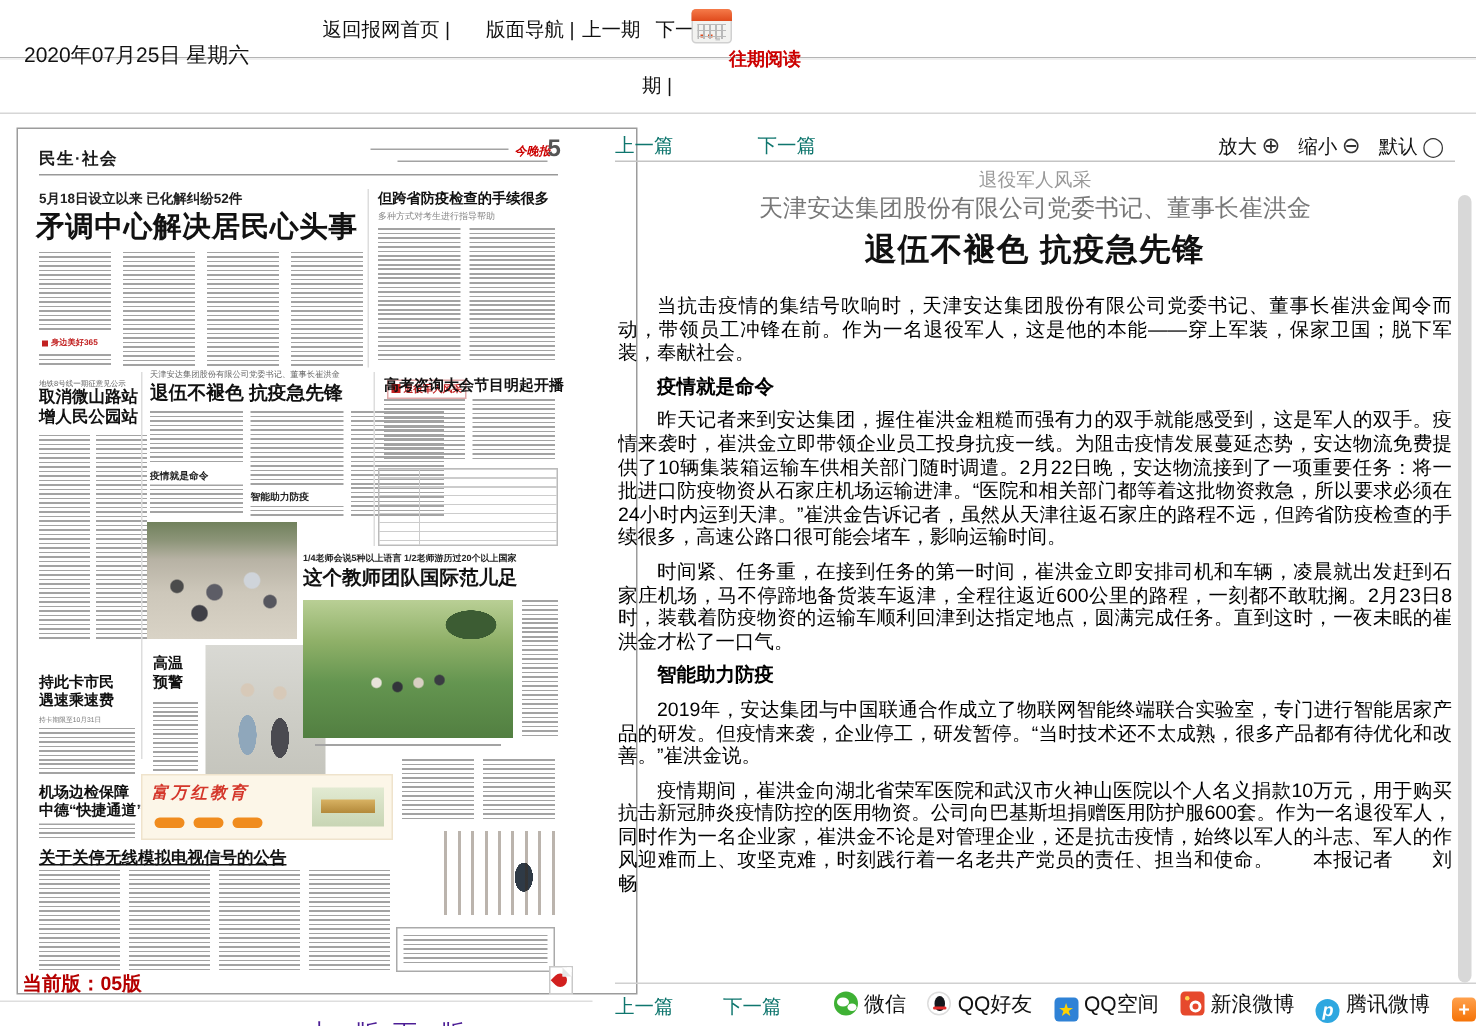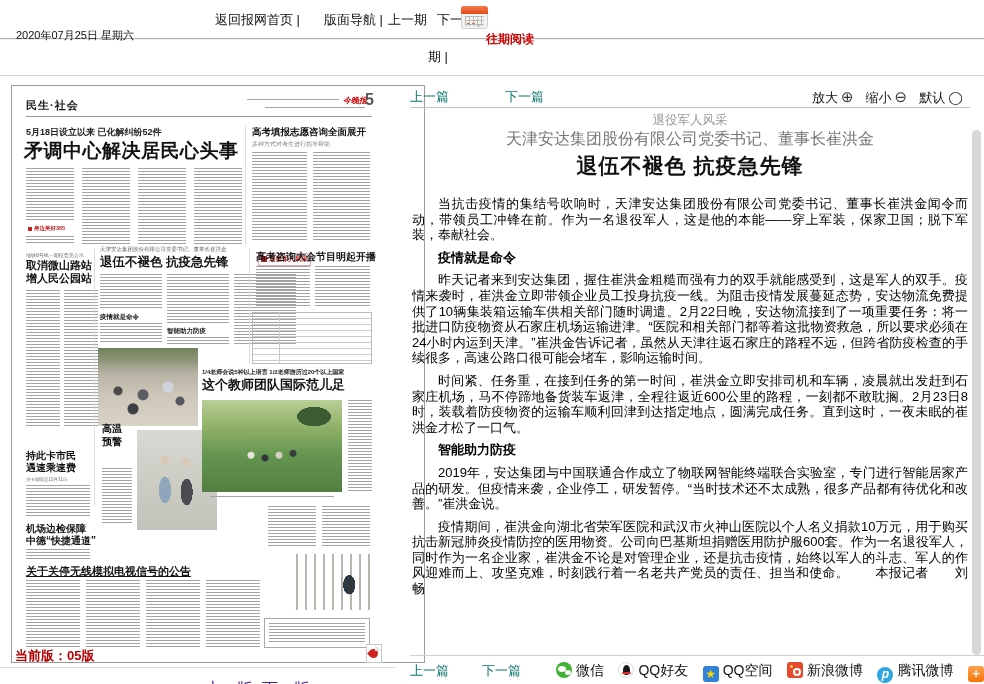--- a/index.html
+++ b/index.html
@@ -2,21 +2,21 @@
 <html><head>
 <meta charset="utf-8">
 <style>
   html,body{margin:0;padding:0;background:#fff;}
   .stage{position:relative;width:984px;height:684px;background:#fff;overflow:hidden;
          font-family:"Liberation Sans","DejaVu Sans",sans-serif;color:#000;}
   .abs{position:absolute;}
   .hline{position:absolute;height:1px;background:#c9c9c9;}
   .groove{position:absolute;height:2px;background:linear-gradient(#b4b4b4 0,#b4b4b4 1px,#f0f0f0 1px,#f0f0f0 2px);}
   .navlink{font-size:13px;color:#111;cursor:pointer;white-space:nowrap;}
-  .date{font-size:11px;color:#111;}
+  .date{font-size:14px;color:#111;}
   .past{font-size:12px;font-weight:bold;color:#cc0000;}
   
   .cal{width:27px;height:23px;border-radius:3px;background:#f2f2f0;border:1px solid #d0d0d0;box-sizing:border-box;position:absolute;}
   .cal::before{content:"";position:absolute;left:-1px;top:-1px;right:-1px;height:8px;border-radius:3px 3px 0 0;background:linear-gradient(#f57b4a,#e04a1c);}
   .cal::after{content:"";position:absolute;left:3px;top:9px;width:19px;height:10px;
       background-image:repeating-linear-gradient(90deg,#b9b9b9 0 1px,transparent 1px 4px),repeating-linear-gradient(#b9b9b9 0 1px,transparent 1px 4px);}
   .caldot{position:absolute;left:5px;top:16px;width:3px;height:2px;background:#e04a1c;box-shadow:5px 0 #e04a1c,10px 2px #c9c9c9;}
   
   .thumb{position:absolute;left:11px;top:85px;width:414px;height:578px;border:1px solid #9c9c9c;background:#fff;box-sizing:border-box;cursor:pointer;}
   .tl{position:absolute;background:repeating-linear-gradient(to bottom,#a3a3a3 0,#a3a3a3 1px,transparent 1px,transparent 3px);}
@@ -129,21 +129,21 @@
     <span class="abs np-k" style="left:14px;top:40px;font-size:9px;">5月18日设立以来 已化解纠纷52件</span>
     <span class="abs np-h" style="left:12px;top:52px;font-size:19px;letter-spacing:0.5px;">矛调中心解决居民心头事</span>
     <div class="tl" style="left:14px;top:82px;width:48px;height:54px;"></div>
     <span class="abs np-red" style="left:16px;top:139px;font-size:5.5px;"><i class="redsq" style="width:4px;height:4px;"></i><span>身边美好365</span></span>
     <div class="tl" style="left:14px;top:150px;width:48px;height:9px;"></div>
     <div class="tl" style="left:70px;top:82px;width:48px;height:77px;"></div>
     <div class="tl" style="left:126px;top:82px;width:48px;height:77px;"></div>
     <div class="tl" style="left:182px;top:82px;width:48px;height:77px;"></div>
 
     <div class="vline" style="left:233px;top:40px;height:119px;"></div>
-    <span class="abs np-h" style="left:240px;top:40px;font-size:9.5px;">高考填报志愿咨询全面展开</span>
+    <span class="abs np-h" style="left:240px;top:40px;font-size:9.5px;">但跨省防疫检查的手续很多</span>
     <span class="abs" style="left:240px;top:54px;font-size:6px;color:#888;">多种方式对考生进行指导帮助</span>
     <div class="tl" style="left:240px;top:66px;width:55px;height:90px;"></div>
     <div class="tl" style="left:301px;top:66px;width:57px;height:90px;"></div>
 
     <span class="abs" style="left:14px;top:166px;font-size:5px;color:#666;">地铁8号线一期征意见公示</span>
     <div class="abs np-h" style="left:14px;top:173px;font-size:11px;line-height:13px;">
       <div>取消微山路站</div>
       <div>增人民公园站</div>
     </div>
     <div class="tl" style="left:14px;top:204px;width:34px;height:138px;"></div>
@@ -155,21 +155,21 @@
     <span class="badgebox" style="left:246px;top:167px;"><i class="redsq"></i><span>退役军人风采</span></span>
     <div class="tl" style="left:88px;top:188px;width:62px;height:36px;"></div>
     <span class="abs np-k" style="left:88px;top:227px;font-size:6.5px;">疫情就是命令</span>
     <div class="tl" style="left:88px;top:237px;width:62px;height:20px;"></div>
     <div class="tl" style="left:155px;top:188px;width:62px;height:50px;"></div>
     <span class="abs np-k" style="left:155px;top:241px;font-size:6.5px;">智能助力防疫</span>
     <div class="tl" style="left:155px;top:251px;width:62px;height:7px;"></div>
     <div class="tl" style="left:222px;top:188px;width:62px;height:70px;"></div>
 
     <div class="photo ph-street" style="left:86px;top:262px;width:100px;height:78px;"></div>
-    <div class="abs np-h" style="left:90px;top:336px;font-size:10px;line-height:13px;">
+    <div class="abs np-h" style="left:90px;top:350px;font-size:10px;line-height:13px;">
       <div>高温</div>
       <div>预警</div>
     </div>
     <div class="tl" style="left:90px;top:382px;width:30px;height:56px;"></div>
     <div class="photo ph-pair" style="left:125px;top:344px;width:80px;height:100px;"></div>
 
     <div class="vline" style="left:237px;top:162px;height:116px;"></div>
     <span class="abs np-h" style="left:244px;top:164px;font-size:10px;">高考咨询大会节目明起开播</span>
     <div class="tl" style="left:244px;top:180px;width:54px;height:42px;"></div>
     <div class="tl" style="left:303px;top:180px;width:55px;height:42px;"></div>
@@ -188,20 +188,27 @@
       <div>遇速乘速费</div>
     </div>
     <span class="abs" style="left:14px;top:391px;font-size:4.5px;color:#777;">持卡期限至10月31日</span>
     <div class="tl" style="left:14px;top:399px;width:64px;height:32px;"></div>
     <div class="abs np-h" style="left:14px;top:437px;font-size:10px;line-height:12px;">
       <div>机场边检保障</div>
       <div>中德“快捷通道”</div>
     </div>
     <div class="tl" style="left:14px;top:463px;width:64px;height:10px;"></div>
 
+    <div class="adbox" style="left:82px;top:430px;width:168px;height:44px;">
+      <span class="adtext">富万红教育</span>
+      <i class="adpill" style="left:8px;top:28px;"></i>
+      <i class="adpill" style="left:34px;top:28px;"></i>
+      <i class="adpill" style="left:60px;top:28px;"></i>
+      <i class="adprod"></i>
+    </div>
 
     <span class="abs np-h" style="left:14px;top:478px;font-size:11px;text-decoration:underline;">关于关停无线模拟电视信号的公告</span>
     <div class="tl" style="left:14px;top:494px;width:54px;height:68px;"></div>
     <div class="tl" style="left:74px;top:494px;width:54px;height:68px;"></div>
     <div class="tl" style="left:134px;top:494px;width:54px;height:68px;"></div>
     <div class="tl" style="left:194px;top:494px;width:54px;height:68px;"></div>
 
     <div class="photo ph-books" style="left:284px;top:468px;width:76px;height:56px;"></div>
     <div class="abs" style="left:252px;top:532px;width:106px;height:30px;border:1px solid #aaa;box-sizing:border-box;">
       <div class="tl" style="left:4px;top:4px;width:96px;height:21px;"></div>

